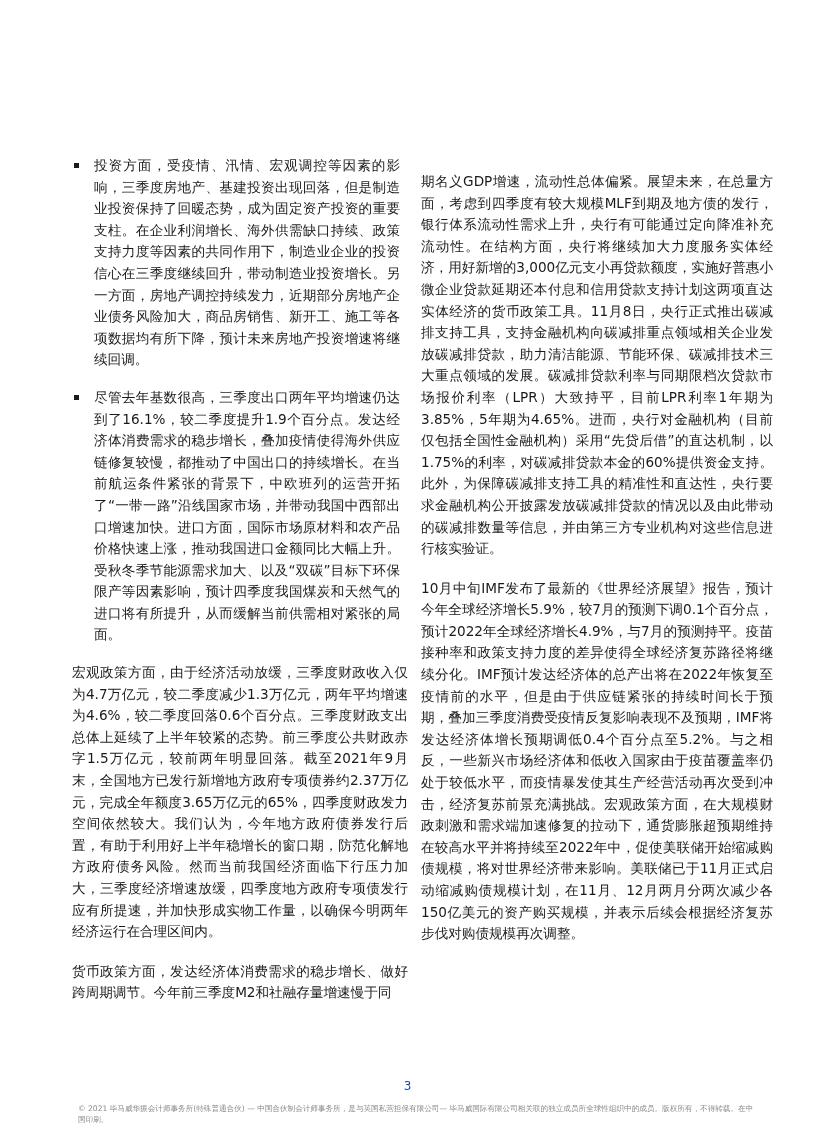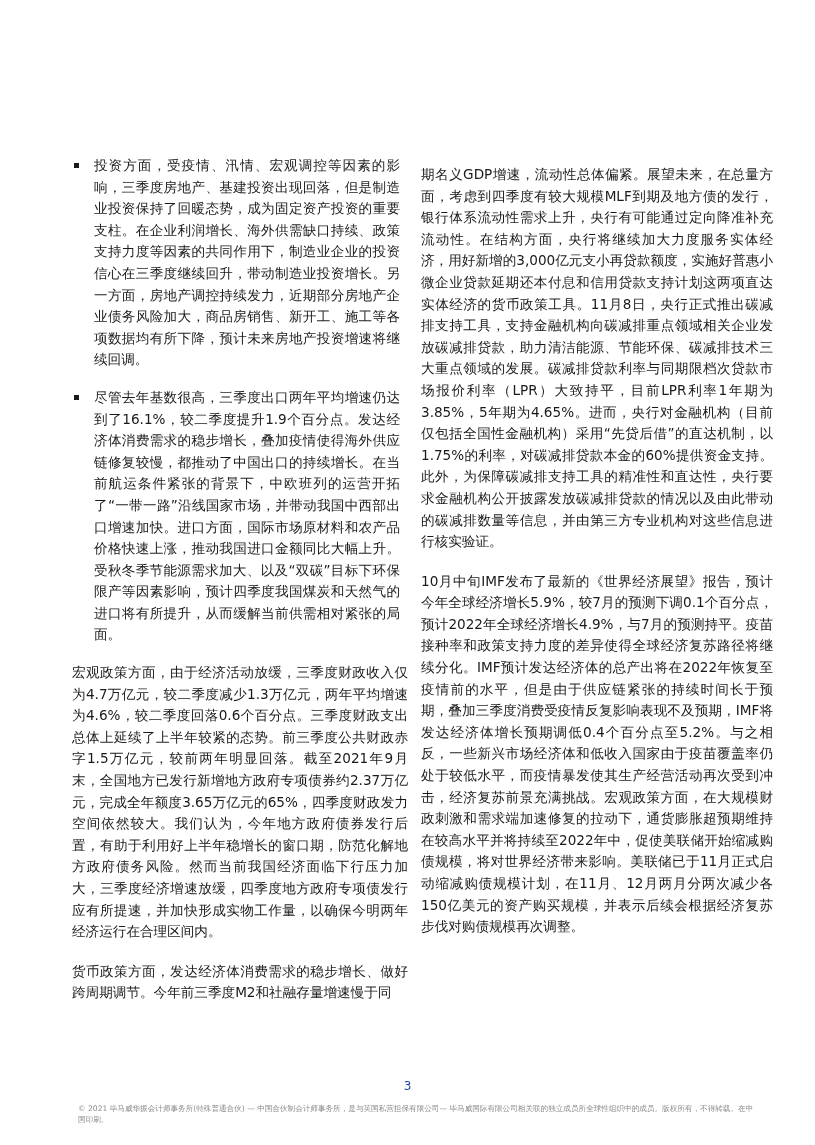--- a/index.html
+++ b/index.html
@@ -4,21 +4,21 @@
   <style>
     html, body { margin: 0; padding: 0; background: #ffffff; }
     body {
       width: 815px; height: 1145px; position: relative; overflow: hidden;
       font-family: "DejaVu Sans", "Liberation Sans", sans-serif;
       color: #1a1a1a;
     }
     .col { position: absolute; top: 155px; font-size: 13.6px; line-height: 21.6px; }
     .col-left { left: 72px; width: 336px; }
     .col-right { left: 421px; width: 352px; }
-    .para { margin: 9px 0 18px 0; text-align: justify; }
+    .para { margin: 16px 0 18px 0; text-align: justify; }
     .bullet { position: relative; padding-left: 22px; margin: 0 8px 16px 0; text-align: justify; }
     .bullet-mark {
       position: absolute; left: 2px; top: 8px; width: 5px; height: 5px; background: #1a1a1a;
     }
     .page-number {
       position: absolute; left: 0; width: 815px; top: 1079px; text-align: center;
       font-size: 12px; color: #1e49a6;
     }
     .footer {
       position: absolute; left: 78px; top: 1103px; width: 682px;

